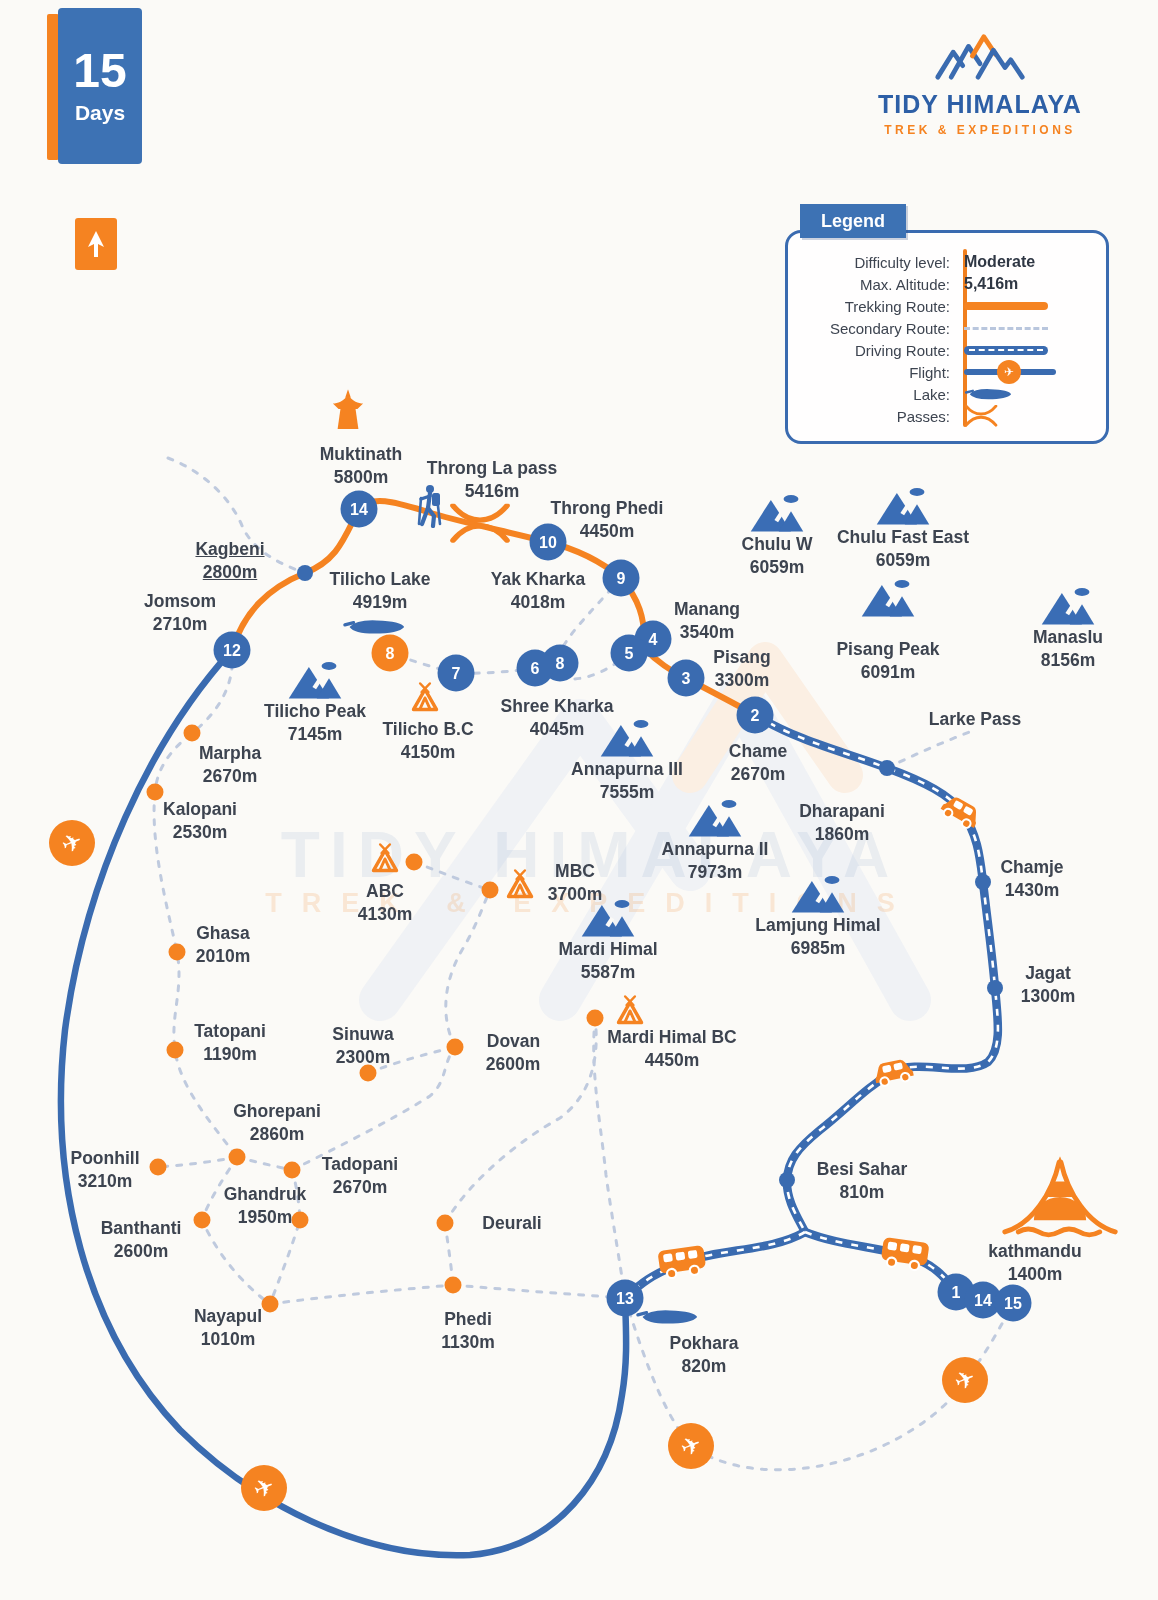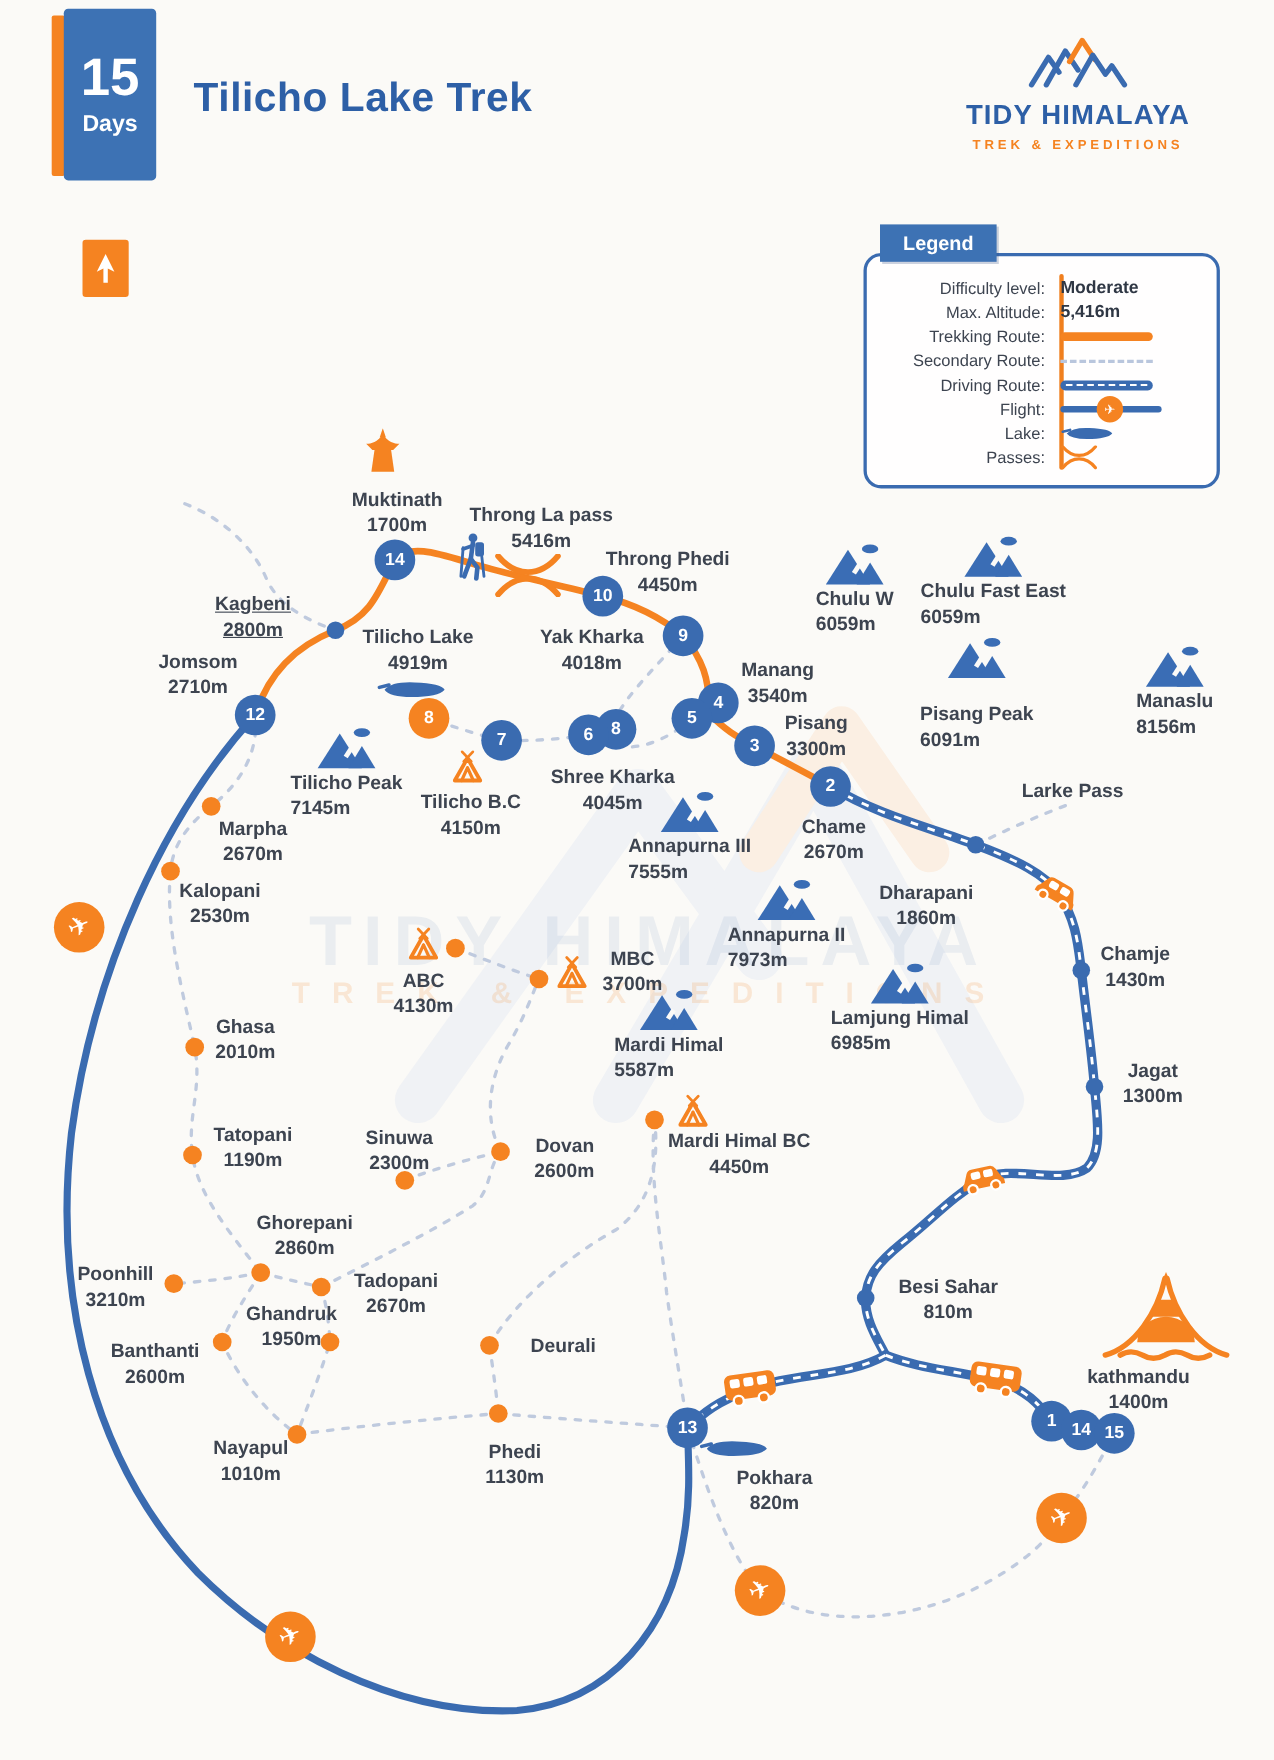--- a/index.html
+++ b/index.html
@@ -55,37 +55,36 @@
   .dot{position:absolute;border-radius:50%;z-index:2;transform:translate(-50%,-50%);}
   .dot-blue{width:16px;height:16px;background:#3a6bb0;}
   .dot-orange{width:17px;height:17px;background:#f58321;}
   .micon{position:absolute;z-index:2;transform:translate(-50%,-50%);line-height:0;}
   .plane-circle{position:absolute;z-index:2;width:46px;height:46px;background:#f58321;border-radius:50%;
                 transform:translate(-50%,-50%);display:flex;align-items:center;justify-content:center;}
   .plane-circle span{color:#fff;font-size:24px;transform:rotate(-22deg);line-height:1;}
   .place{position:absolute;z-index:3;transform:translateX(-50%);text-align:center;line-height:1.32;}
   .place-name,.place-alt{font-size:17.5px;font-weight:bold;color:#3d4450;white-space:nowrap;}
   .mountain{position:absolute;z-index:2;transform:translate(-50%,-50%);line-height:0;}
-  .mt-label{position:absolute;z-index:3;transform:translateX(-50%);line-height:1.32;}
+  .mt-label{position:absolute;z-index:3;transform:translateX(-50%);text-align:center;line-height:1.32;}
   .marker{position:absolute;z-index:4;width:37px;height:37px;border-radius:50%;background:#3a6bb0;color:#fff;
           font-size:16px;font-weight:bold;display:flex;align-items:center;justify-content:center;
           transform:translate(-50%,-50%);}
   .marker.orange{background:#f58321;}
 </style>
 </head>
 <body>
 
 <div class="page">
 
   <div class="days-accent"></div>
   <div class="days-badge">
     <div class="days-num">15</div>
     <div class="days-word">Days</div>
   </div>
-  <div class="page-title">Tilicho Lake Trek</div>
   <div class="logo">
     <svg class="logo-mark" viewBox="0 0 100 52" width="96">
       <g fill="none" stroke-linecap="round" stroke-linejoin="round">
         <path d="M6 48 L22 22 L32 36" stroke="#3a6bb0" stroke-width="5"></path>
         <path d="M20 48 L38 16 L50 34" stroke="#3a6bb0" stroke-width="5"></path>
         <path d="M42 26 L54 6 L66 24" stroke="#f58321" stroke-width="5"></path>
         <path d="M48 48 L64 20 L76 38 L82 30 L94 48" stroke="#3a6bb0" stroke-width="5"></path>
       </g>
     </svg>
     <div class="logo-name">TIDY HIMALAYA</div>
@@ -511,21 +510,21 @@
   </svg>
 </div>
         <div class="mt-label" style="left: 608px; top: 938px;">
           <div class="place-name">Mardi Himal</div>
           <div class="place-alt">5587m</div>
         </div>
       </div>
     <div id="places-layer">
         <div class="place" style="left: 361px; top: 443px;">
           <div class="place-name">Muktinath</div>
-          <div class="place-alt">1700m</div>
+          <div class="place-alt">5800m</div>
         </div>
         <div class="place" style="left: 492px; top: 457px;">
           <div class="place-name">Throng La pass</div>
           <div class="place-alt">5416m</div>
         </div>
         <div class="place" style="left: 607px; top: 497px;">
           <div class="place-name">Throng Phedi</div>
           <div class="place-alt">4450m</div>
         </div>
         <div class="place" style="left: 230px; top: 538px; text-decoration: underline;">

